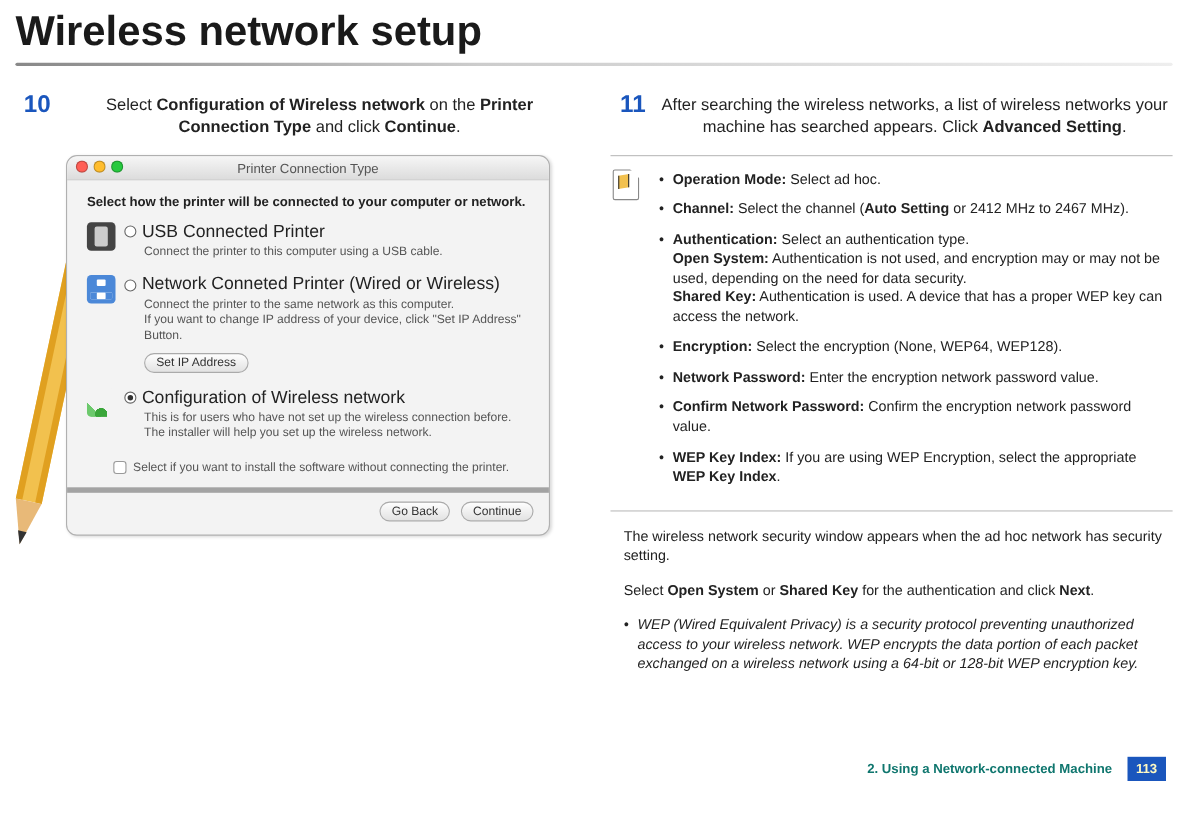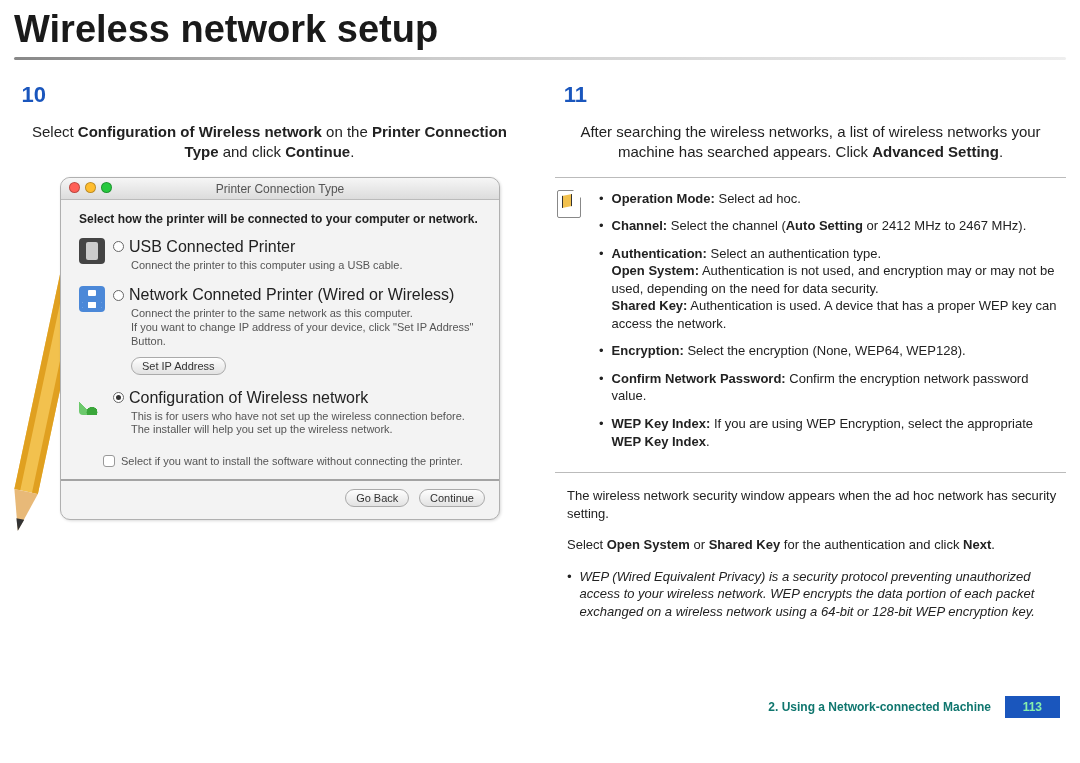--- a/index.html
+++ b/index.html
@@ -1,42 +1,42 @@
 <!DOCTYPE html>
 <html><head>
 <meta charset="utf-8">
 <style>
   * { box-sizing: border-box; margin: 0; padding: 0; }
   body { font-family: "Segoe UI", Arial, sans-serif; font-size: 13px; color: #222; background: #fff; width: 1080px; }
   .page-title { font-size: 38px; font-weight: 700; padding: 8px 14px 6px 14px; color: #1a1a1a; }
   .title-rule { height: 3px; margin: 0 14px 22px 14px; background: linear-gradient(to right, #888 0%, #ccc 40%, #eee 100%); border-radius: 2px; }
   .columns { display: flex; padding: 0 14px; gap: 30px; }
   .col { flex: 1; }
-  .step { display: flex; align-items: flex-start; gap: 10px; margin-bottom: 14px; flex-direction: column; }
+  .step { display: flex; align-items: flex-start; gap: 10px; margin-bottom: 14px; }
   .step-num { color: #1a56bd; font-size: 22px; font-weight: 700; min-width: 32px; text-align: right; }
   .step-text { font-size: 15px; line-height: 1.35; padding-top: 4px; text-align: center; }
   .step-text b { font-weight: 700; }
   .dlg { margin: 10px 0 0 46px; width: 440px; border: 1px solid #b0b0b0; border-radius: 10px; background: #f3f3f3; box-shadow: 1px 1px 3px rgba(0,0,0,0.15); position: relative; }
   .dlg-titlebar { height: 22px; background: linear-gradient(#f6f6f6, #dcdcdc); border-bottom: 1px solid #bbb; border-radius: 10px 10px 0 0; position: relative; text-align: center; font-size: 12px; line-height: 22px; color: #555; }
   .traffic { position: absolute; left: 8px; top: 4px; display: flex; gap: 5px; }
   .tl { width: 11px; height: 11px; border-radius: 50%; border: 0.5px solid rgba(0,0,0,0.25); }
   .tl.r { background: #ff5f56; } .tl.y { background: #ffbd2e; } .tl.g { background: #27c93f; }
   .dlg-body { padding: 12px 18px 12px 18px; position: relative; }
   .dlg-head { font-weight: 700; font-size: 12px; margin-bottom: 12px; }
   .dlg-opt { display: flex; gap: 8px; margin: 6px 0 2px 0; align-items: flex-start; }
   .dlg-icon { width: 26px; height: 26px; border-radius: 4px; flex-shrink: 0; }
   .dlg-opt-body { flex: 1; }
   .dlg-opt-label { font-size: 16px; display: flex; align-items: center; gap: 5px; }
   .dlg-opt-desc { font-size: 11px; color: #555; line-height: 1.25; margin: 3px 0 8px 18px; }
   .radio { width: 11px; height: 11px; border: 1px solid #666; border-radius: 50%; display: inline-block; position: relative; background: #fff; }
   .radio.checked::after { content: ""; position: absolute; top: 2px; left: 2px; width: 5px; height: 5px; border-radius: 50%; background: #333; }
   .btn { display: inline-block; font-size: 11px; padding: 2px 10px; border: 1px solid #aaa; border-radius: 12px; background: linear-gradient(#fefefe, #e2e2e2); color: #333; }
   .dlg-checkbox { display: flex; align-items: center; gap: 6px; font-size: 11px; color: #555; margin-top: 10px; margin-left: 24px; }
   .cb { width: 12px; height: 12px; border: 1px solid #999; border-radius: 3px; background: #fff; }
-  .dlg-footer { padding: 8px 14px 12px 0; text-align: right; border-top: 2px solid #a3a3a3; }
+  .dlg-footer { padding: 8px 14px 12px 0; text-align: right; border-top: 5px solid #a3a3a3; }
   .dlg-icon.usb { background: #444; position: relative; }
   .dlg-icon.usb::after { content: ""; position: absolute; inset: 4px 7px; background: #ccc; border-radius: 2px; }
   .dlg-icon.net { background: #4b88d8; position: relative; }
   .dlg-icon.net::before, .dlg-icon.net::after { content: ""; position: absolute; background: #fff; }
   .dlg-icon.net::before { top: 4px; left: 9px; width: 8px; height: 6px; border-radius: 1px; }
   .dlg-icon.net::after { bottom: 4px; left: 3px; width: 20px; height: 6px; border-radius: 1px; box-shadow: inset 7px 0 0 -1px #4b88d8, inset -7px 0 0 -1px #4b88d8; }
   .dlg-icon.wifi { background: radial-gradient(circle at 50% 90%, #3aa63a 20%, transparent 21%), conic-gradient(from 225deg at 50% 100%, transparent 0deg, #6cc96c 0deg 90deg, transparent 90deg); background-color: #f3f3f3; border: none; }
 
   .callout { display: flex; border-top: 1px solid #bbb; border-bottom: 1px solid #bbb; padding: 12px 0 12px 0; margin-top: 10px; gap: 12px; }
   .callout-icon { width: 24px; height: 28px; border: 1px solid #888; border-radius: 2px; position: relative; flex-shrink: 0; margin-left: 2px; }
@@ -45,21 +45,21 @@
   .callout ul { list-style: none; padding-left: 6px; }
   .callout li { display: flex; gap: 8px; font-size: 13px; line-height: 1.35; margin-bottom: 10px; }
   .callout li::before { content: "•"; color: #222; }
   .callout li > span { display: block; }
   .col-right .para { font-size: 13px; line-height: 1.35; margin: 14px 0 14px 12px; }
   .bullets { list-style: none; padding-left: 12px; }
   .bullets li { display: flex; gap: 8px; font-size: 13px; line-height: 1.35; margin-bottom: 6px; font-style: italic; }
   .bullets li::before { content: "•"; color: #222; }
   .footer { position: relative; margin-top: 70px; padding: 0 20px 18px 0; text-align: right; }
   .footer-text { color: #0f766e; font-weight: 700; font-size: 12px; display: inline-block; vertical-align: middle; }
-  .footer-page { display: inline-block; background: #1a56bd; color: #86efac; font-weight: 700; font-size: 12px; padding: 4px 18px; margin-left: 10px; vertical-align: middle; }
+  .footer-page { display: inline-block; background: #1a56bd; color: #fef9c3; font-weight: 700; font-size: 12px; padding: 4px 8px; margin-left: 10px; vertical-align: middle; }
 
   .pencil { position: absolute; left: -30px; top: 46px; width: 36px; height: 320px; transform: rotate(12deg); z-index: -1; pointer-events: none; }
 </style>
 </head>
 <body>
 
 <div class="page-title">Wireless network setup</div>
 <div class="title-rule"></div>
 
 <div class="columns">
@@ -160,20 +160,23 @@
         <li>
             <span><b>Authentication:</b><span> Select an authentication type.</span><br>
           <b>Open System:</b><span> Authentication is not used, and encryption may or may not be used, depending on the need for data security.</span><br>
           <b>Shared Key:</b><span> Authentication is used. A device that has a proper WEP key can access the network.</span>
         </span>
           </li>
         <li>
             <span><b>Encryption:</b><span> Select the encryption (None, WEP64, WEP128).</span></span>
           </li>
         <li>
+            <span><b>Network Password:</b><span> Enter the encryption network password value.</span></span>
+          </li>
+        <li>
             <span><b>Confirm Network Password:</b><span> Confirm the encryption network password value.</span></span>
           </li>
         <li>
             <span><b>WEP Key Index:</b><span> If you are using WEP Encryption, select the appropriate </span><b>WEP Key Index</b><span>.</span></span>
           </li>
       </ul>
     </div>
 
     <div class="para">The wireless network security window appears when the ad hoc network has security setting.</div>
     <div class="para">

